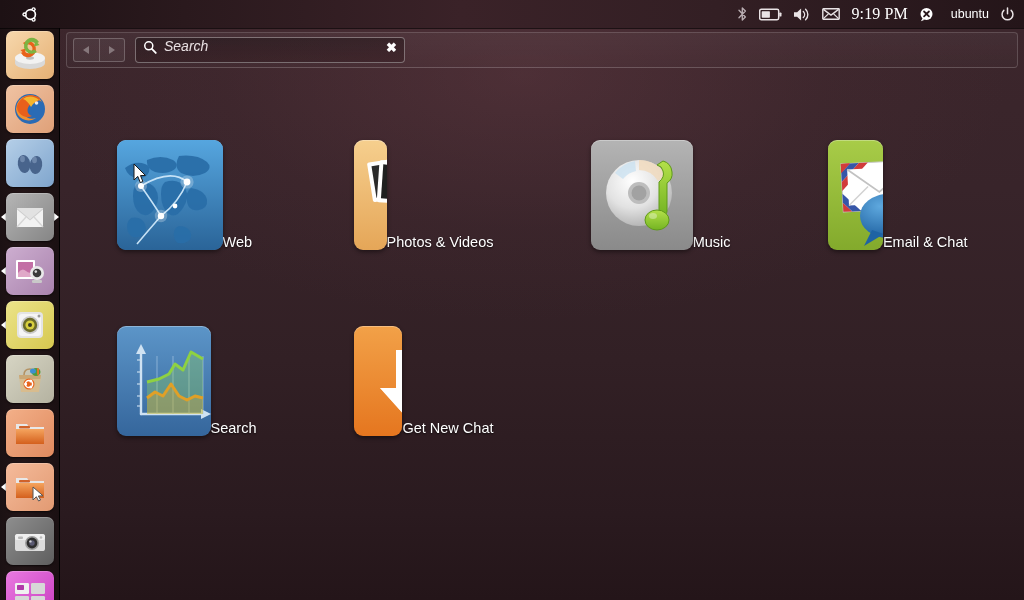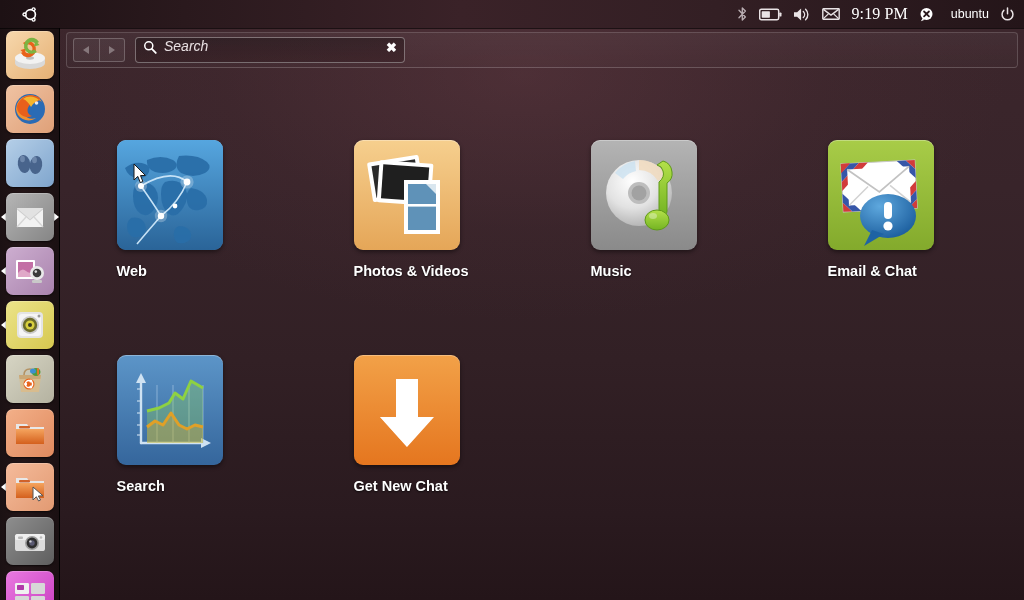--- a/index.html
+++ b/index.html
@@ -97,21 +97,21 @@
     font-family:"Liberation Sans", sans-serif;
   }
   #search-clear { color:#ffffff; font-size:13px; font-weight:bold; line-height:1; cursor:pointer; }
 
   
   #grid {
     position:absolute; left:8px; top:112px; width:948px;
     display:grid; grid-template-columns:repeat(4,1fr); row-gap:76px;
     justify-items:center;
   }
-  .cat { display:flex; flex-direction:column; align-items:flex-start; width:140px; cursor:pointer;font-weight:bold; }
+  .cat { display:flex; flex-direction:row; align-items:flex-end; width:140px; cursor:pointer; }
   .cat-tile {
     width:106px; height:110px; border-radius:9px; position:relative; overflow:hidden;
     box-shadow:0 2px 4px rgba(0,0,0,.45), inset 0 1px 0 rgba(255,255,255,.30);
   }
   .cat-label {
     margin-top:13px; color:#ffffff; font-size:14.5px; white-space:nowrap;
     text-shadow:0 1px 2px rgba(0,0,0,.75);
   }
   .cat-tile svg { position:absolute; left:0; top:0; }
 

